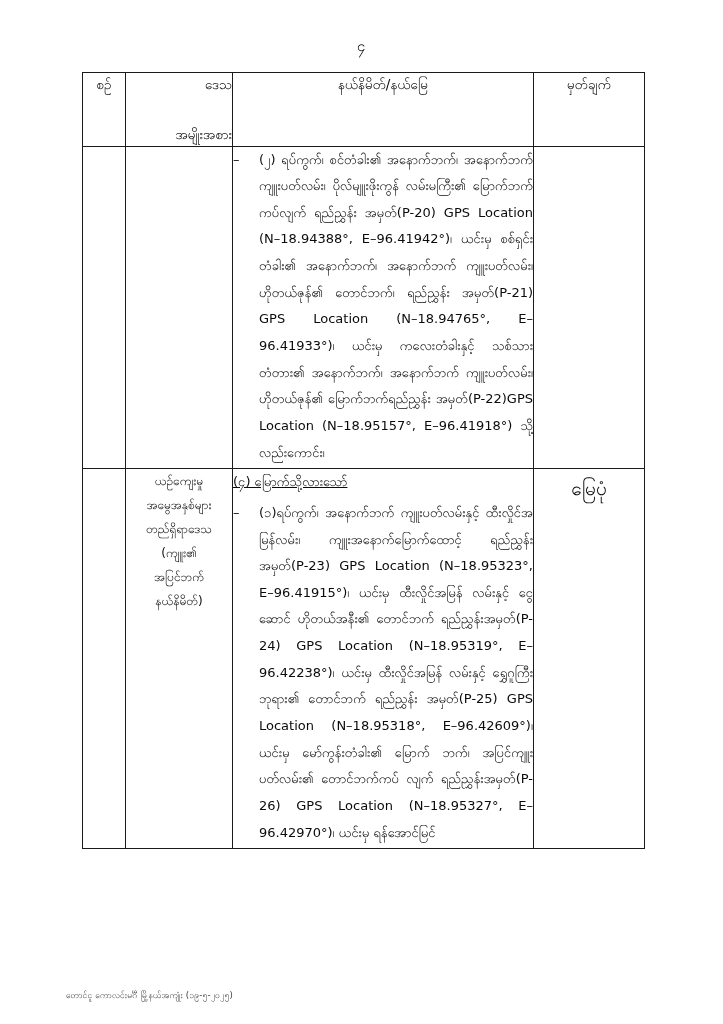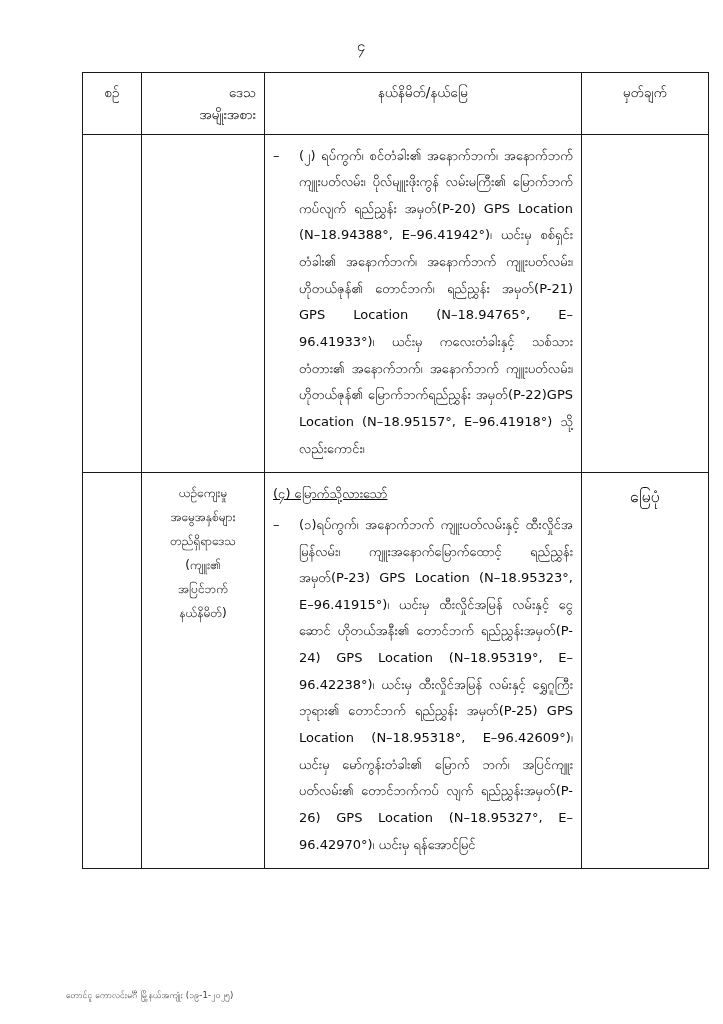--- a/index.html
+++ b/index.html
@@ -35,45 +35,45 @@
     top: 72px;
     left: 82px;
     width: 558px;
     border-collapse: collapse;
     table-layout: fixed;
   }
   table.doc-table th,
   table.doc-table td {
     border: 1px solid #1a1a1a;
     vertical-align: top;
-    padding: 8px;
+    padding: 0;
   }
   th.col-no  { width: 42px; }
   th.col-type{ width: 106px; text-align: right; }
   th.col-main{ width: 300px; margin-left: 24px; }
   th.col-note{ width: 110px; }
 
   .head-cell {
     text-align: center;
     font-size: 13.5px;
     line-height: 1.65;
     padding: 10px 4px 12px 4px;
     font-weight: normal;
   }
-  .head-cell .l2 { display: block; }
+  .head-cell .l2 { display: block; margin-top: 28px; }
 
   .cell-center {
     text-align: center;
     font-size: 12px;
     line-height: 2.0;
     padding: 14px 6px 10px 6px;
   }
   .cell-note {
     text-align: center;
-    font-size: 16px;
+    font-size: 19px;
     line-height: 2.0;
     padding: 10px 6px;
   }
   .cell-main {
     padding: 9px 10px 10px 10px;
     font-size: 13px;
     line-height: 2.05;
   }
   .para {
     display: flex;
@@ -154,15 +154,15 @@
             <span class="dash">–</span>
             <span class="body">(၁)ရပ်ကွက်၊ အနောက်ဘက် ကျူးပတ်လမ်းနှင့် ထီးလှိုင်အမြန်လမ်း၊ ကျူးအနောက်မြောက်ထောင့် ရည်ညွှန်းအမှတ်(P-23) GPS Location (N–18.95323°, E–96.41915°)၊ ယင်းမှ ထီးလှိုင်အမြန် လမ်းနှင့် ငွေဆောင် ဟိုတယ်အနီး၏ တောင်ဘက် ရည်ညွှန်းအမှတ်(P-24) GPS Location (N–18.95319°, E–96.42238°)၊ ယင်းမှ ထီးလှိုင်အမြန် လမ်းနှင့် ရွှေဂူကြီးဘုရား၏ တောင်ဘက် ရည်ညွှန်း အမှတ်(P-25) GPS Location (N–18.95318°, E–96.42609°)၊ ယင်းမှ မော်ကွန်းတံခါး၏ မြောက် ဘက်၊ အပြင်ကျူးပတ်လမ်း၏ တောင်ဘက်ကပ် လျက် ရည်ညွှန်းအမှတ်(P-26) GPS Location (N–18.95327°, E–96.42970°)၊ ယင်းမှ ရန်အောင်မြင်</span>
           </div>
         </td>
         <td class="cell-note">မြေပုံ</td>
       </tr>
 
     </tbody>
   </table>
 
-  <div class="footer">တောင်ငူ ကောလင်းမင်္ဂီ မြို့နယ်အကျုံး (၁၉-1-၂၀၂၅)</div>
+  <div class="footer">တောင်ငူ ကောလင်းမင်္ဂီ မြို့နယ်အကျုံး (၁၉-၅-၂၀၂၅)</div>
 
 </div>
 
 </body></html>

